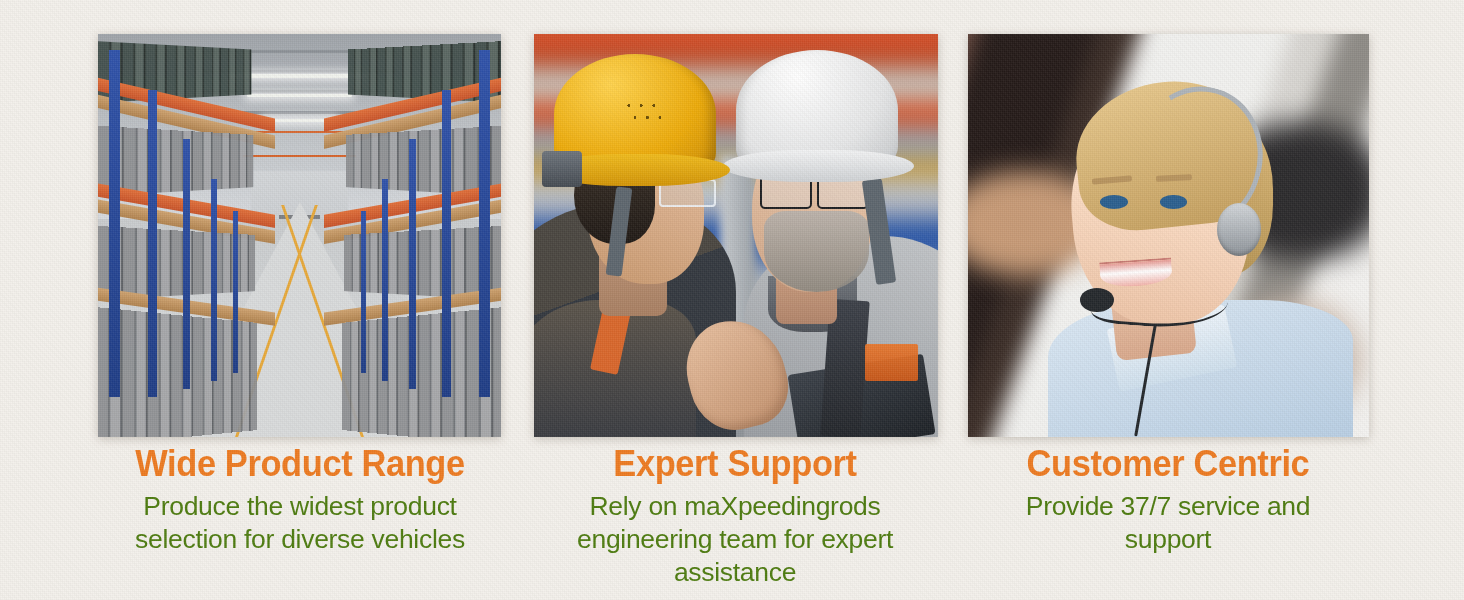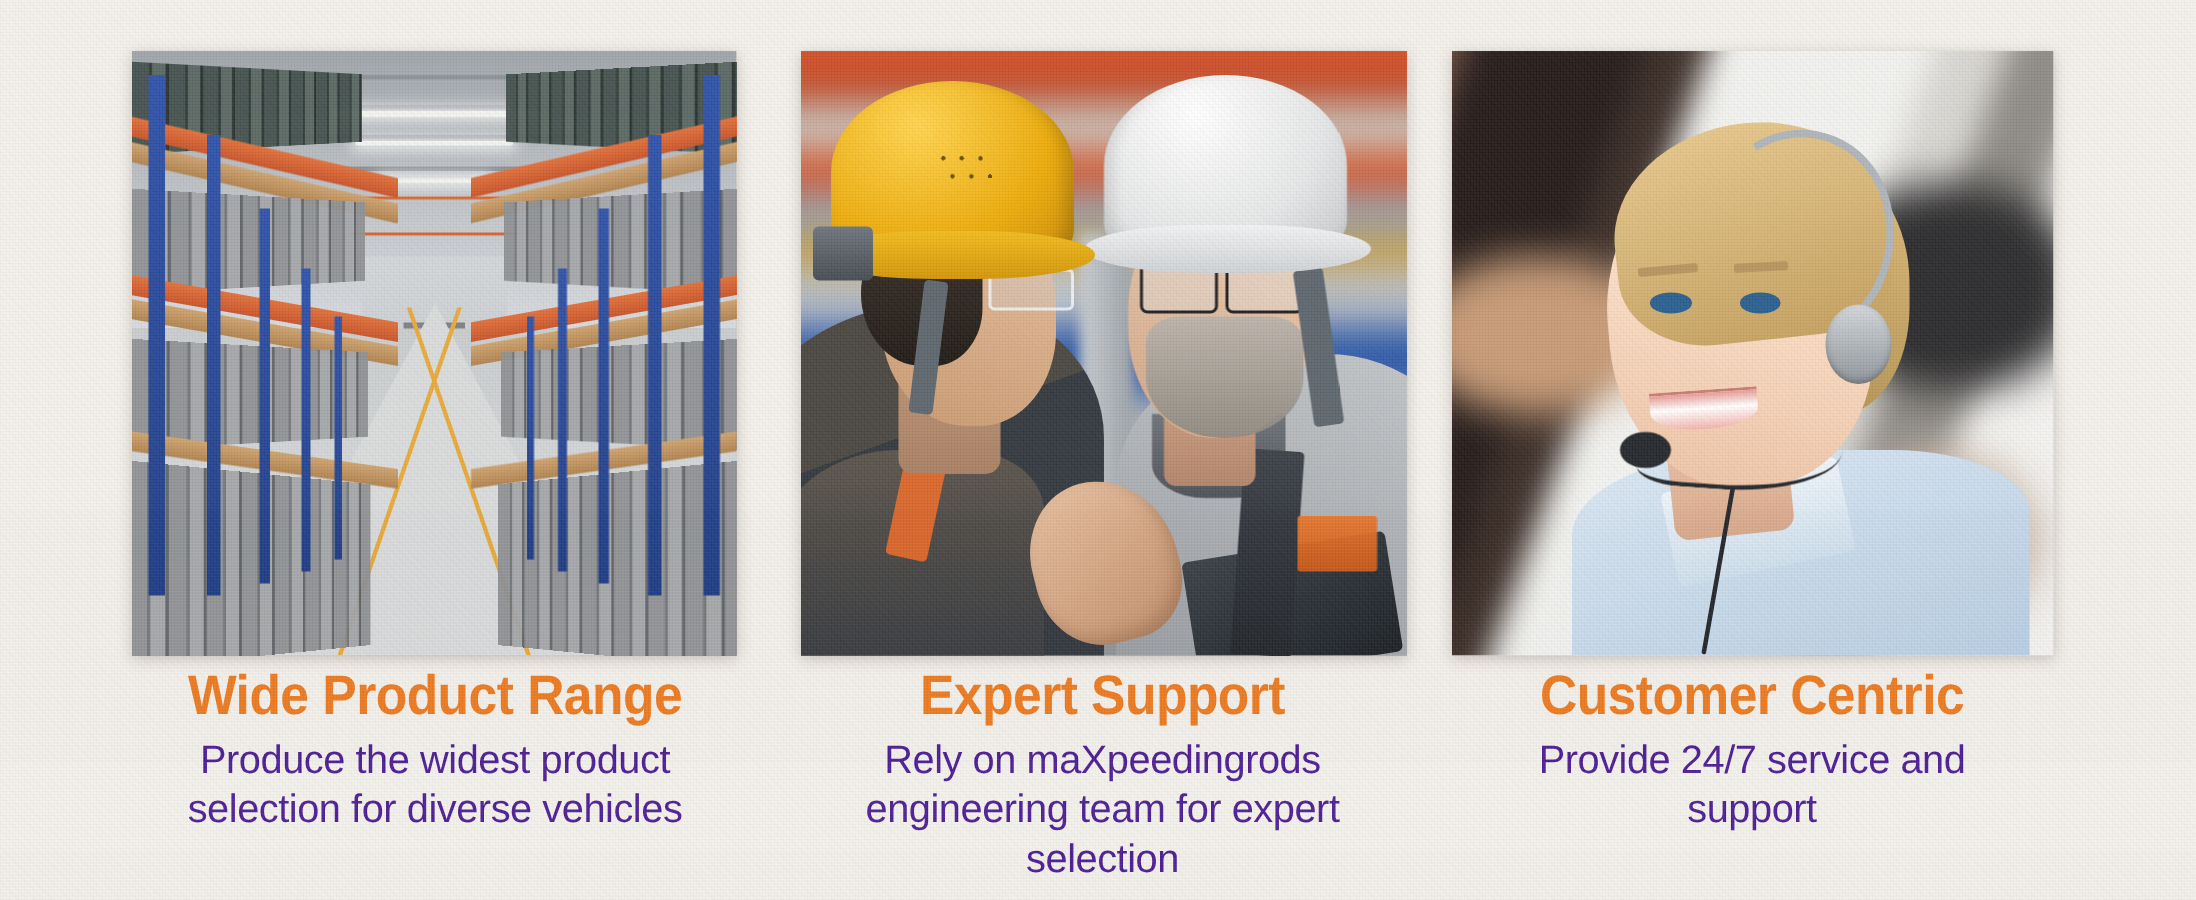--- a/index.html
+++ b/index.html
@@ -21,21 +21,21 @@
       repeating-linear-gradient(0deg, rgba(0,0,0,.035) 0 1px, rgba(255,255,255,.05) 1px 2px),
       repeating-linear-gradient(90deg, rgba(0,0,0,.030) 0 1px, rgba(255,255,255,.06) 1px 2px),
       repeating-linear-gradient(45deg, rgba(150,140,130,.05) 0 2px, rgba(255,255,255,0) 2px 4px);
   }
   .cards{
     position:absolute;inset:0;display:flex;z-index:5;
   }
   .card{
     position:absolute;top:0;width:436px;height:600px;
   }
-  .card.c1{left:72px;}
+  .card.c1{left:82px;}
   .card.c2{left:517px;text-decoration:underline;}
   .card.c3{left:950px;}
 
   .photo{
     position:absolute;top:34px;left:16px;
     width:403px;height:403px;
     overflow:hidden;
     box-shadow:0 2px 9px rgba(90,75,60,.28);
     background:#cfcfcf;
   }
@@ -50,21 +50,21 @@
     font-family:"Liberation Sans Narrow","Liberation Sans",sans-serif;
     font-weight:bold;
     font-size:37px;
     line-height:41px;
     letter-spacing:-0.4px;
     transform:scaleX(.93);
     white-space:nowrap;
     margin:0 0 6px 0;
   }
   .desc{
-    color:#4c1d95;
+    color:#4d7c0f;
     font-family:"Liberation Sans",sans-serif;
     font-size:26.5px;
     line-height:33px;
     letter-spacing:-0.3px;
     margin:0 auto;
     width:400px;
   }
   .card.c3 .desc{width:340px;}
 
   
@@ -322,21 +322,21 @@
           <div class="glass1"></div>
           <div class="chin1"></div>
           <div class="helmetY"></div>
           <div class="ventY"></div>
           <div class="earmuff"></div>
           <div class="hand"></div>
         </div>
       </div>
       <div class="caption">
         <div class="title">Expert Support</div>
-        <div class="desc">Rely on maXpeedingrods engineering team for expert selection</div>
+        <div class="desc">Rely on maXpeedingrods engineering team for expert assistance</div>
       </div>
     </div>
 
     <div class="card c3">
       <div class="photo">
         <div class="cs">
           <div class="bg"></div>
           <div class="blob1"></div>
           <div class="blob2"></div>
           <div class="blob3"></div>
@@ -353,20 +353,20 @@
           <div class="smile"></div>
           <div class="band"></div>
           <div class="earcup"></div>
           <div class="boom"></div>
           <div class="mic"></div>
           <div class="cord"></div>
         </div>
       </div>
       <div class="caption">
         <div class="title">Customer Centric</div>
-        <div class="desc">Provide 24/7 service and support</div>
+        <div class="desc">Provide 37/7 service and support</div>
       </div>
     </div>
 
   </div>
 
   <div class="noise"></div>
 </div>
 
 </body></html>

